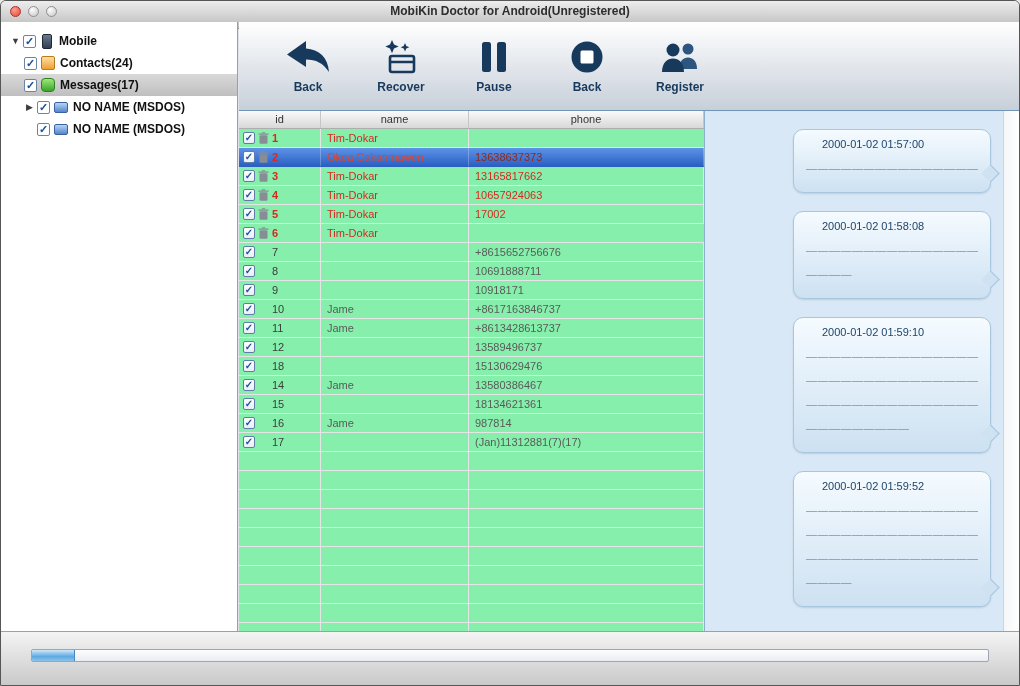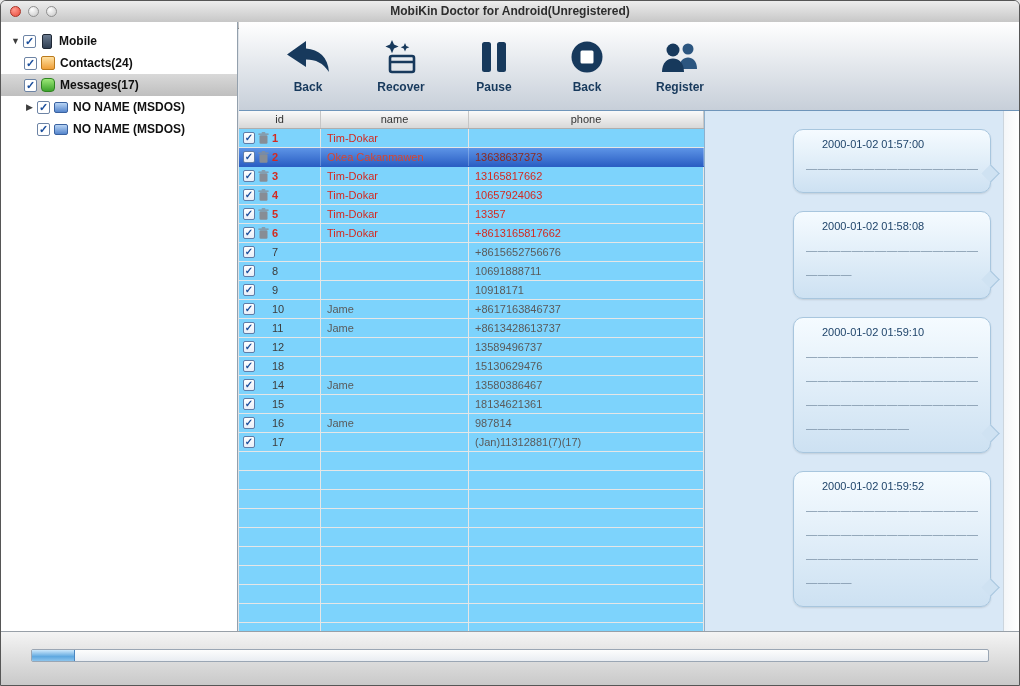--- a/index.html
+++ b/index.html
@@ -40,21 +40,21 @@
   .toolbar { position: absolute; top: 21px; left: 238px; right: 0; height: 89px;
              background: linear-gradient(#ffffff, #c7cfd9); border-bottom: 1px solid #6f95ba;
              display: flex; align-items: center; padding-left: 36px; gap: 27px; }
   .tb-btn { display: flex; flex-direction: column; align-items: center; width: 66px; gap: 5px; cursor: default; }
   .tb-icon { height: 36px; display: flex; align-items: center; justify-content: center; }
   .tb-label { font-size: 12px; font-weight: bold; color: #17395c; }
 
   
   .content { position: absolute; top: 110px; left: 238px; right: 0; bottom: 54px; display: flex; }
 
-  .table-area { width: 466px; background: #7dd3fc; border-right: 1px solid #8fb0cc;
+  .table-area { width: 466px; background: #86efac; border-right: 1px solid #8fb0cc;
                 display: flex; flex-direction: column; overflow: hidden; }
   .thead { display: grid; grid-template-columns: 82px 148px 1fr; height: 18px;
            background: linear-gradient(#fafafa, #d8d8d8); border-bottom: 1px solid #aeaeae; flex: 0 0 18px; }
   .th { font-size: 11px; color: #333; text-align: center; line-height: 17px; border-right: 1px solid #c6c6c6; }
   .tbody { flex: 1; overflow: hidden; }
   .trow { display: grid; grid-template-columns: 82px 148px 1fr; height: 19px;
           border-bottom: 1px solid #e6e6e6; }
   .cell { height: 100%; border-right: 1px solid #e6e6e6; display: flex; align-items: center;
           font-size: 11px; overflow: hidden; white-space: nowrap; }
   .cell-first { padding-left: 4px; gap: 3px; }
@@ -269,36 +269,35 @@
       <span class="trash">
         <svg width="11" height="12" viewBox="0 0 11 12">
           <rect x="1.5" y="3.2" width="8" height="8.6" rx="1.2" fill="#878d95"></rect>
           <rect x="0.2" y="1.4" width="10.6" height="1.4" rx="0.7" fill="#878d95"></rect>
           <rect x="3.6" y="0.2" width="3.8" height="1.4" rx="0.7" fill="#878d95"></rect>
         </svg>
       </span>
       <span class="id-text">5</span>
     </div>
     <div class="cell name-cell obfus">Tim-Dokar</div>
-    <div class="cell phone-cell obfus">13357</div>
+    <div class="cell phone-cell obfus">17002</div>
   </div>
           <div class="trow deleted">
     <div class="cell cell-first">
       <span class="row-cb">✓</span>
       <span class="trash">
         <svg width="11" height="12" viewBox="0 0 11 12">
           <rect x="1.5" y="3.2" width="8" height="8.6" rx="1.2" fill="#878d95"></rect>
           <rect x="0.2" y="1.4" width="10.6" height="1.4" rx="0.7" fill="#878d95"></rect>
           <rect x="3.6" y="0.2" width="3.8" height="1.4" rx="0.7" fill="#878d95"></rect>
         </svg>
       </span>
       <span class="id-text">6</span>
     </div>
     <div class="cell name-cell obfus">Tim-Dokar</div>
-    <div class="cell phone-cell obfus">+8613165817662</div>
   </div>
           <div class="trow">
     <div class="cell cell-first">
       <span class="row-cb">✓</span>
       <span class="trash" style="visibility: hidden;">
         <svg width="11" height="12" viewBox="0 0 11 12">
           <rect x="1.5" y="3.2" width="8" height="8.6" rx="1.2" fill="#878d95"></rect>
           <rect x="0.2" y="1.4" width="10.6" height="1.4" rx="0.7" fill="#878d95"></rect>
           <rect x="3.6" y="0.2" width="3.8" height="1.4" rx="0.7" fill="#878d95"></rect>
         </svg>

